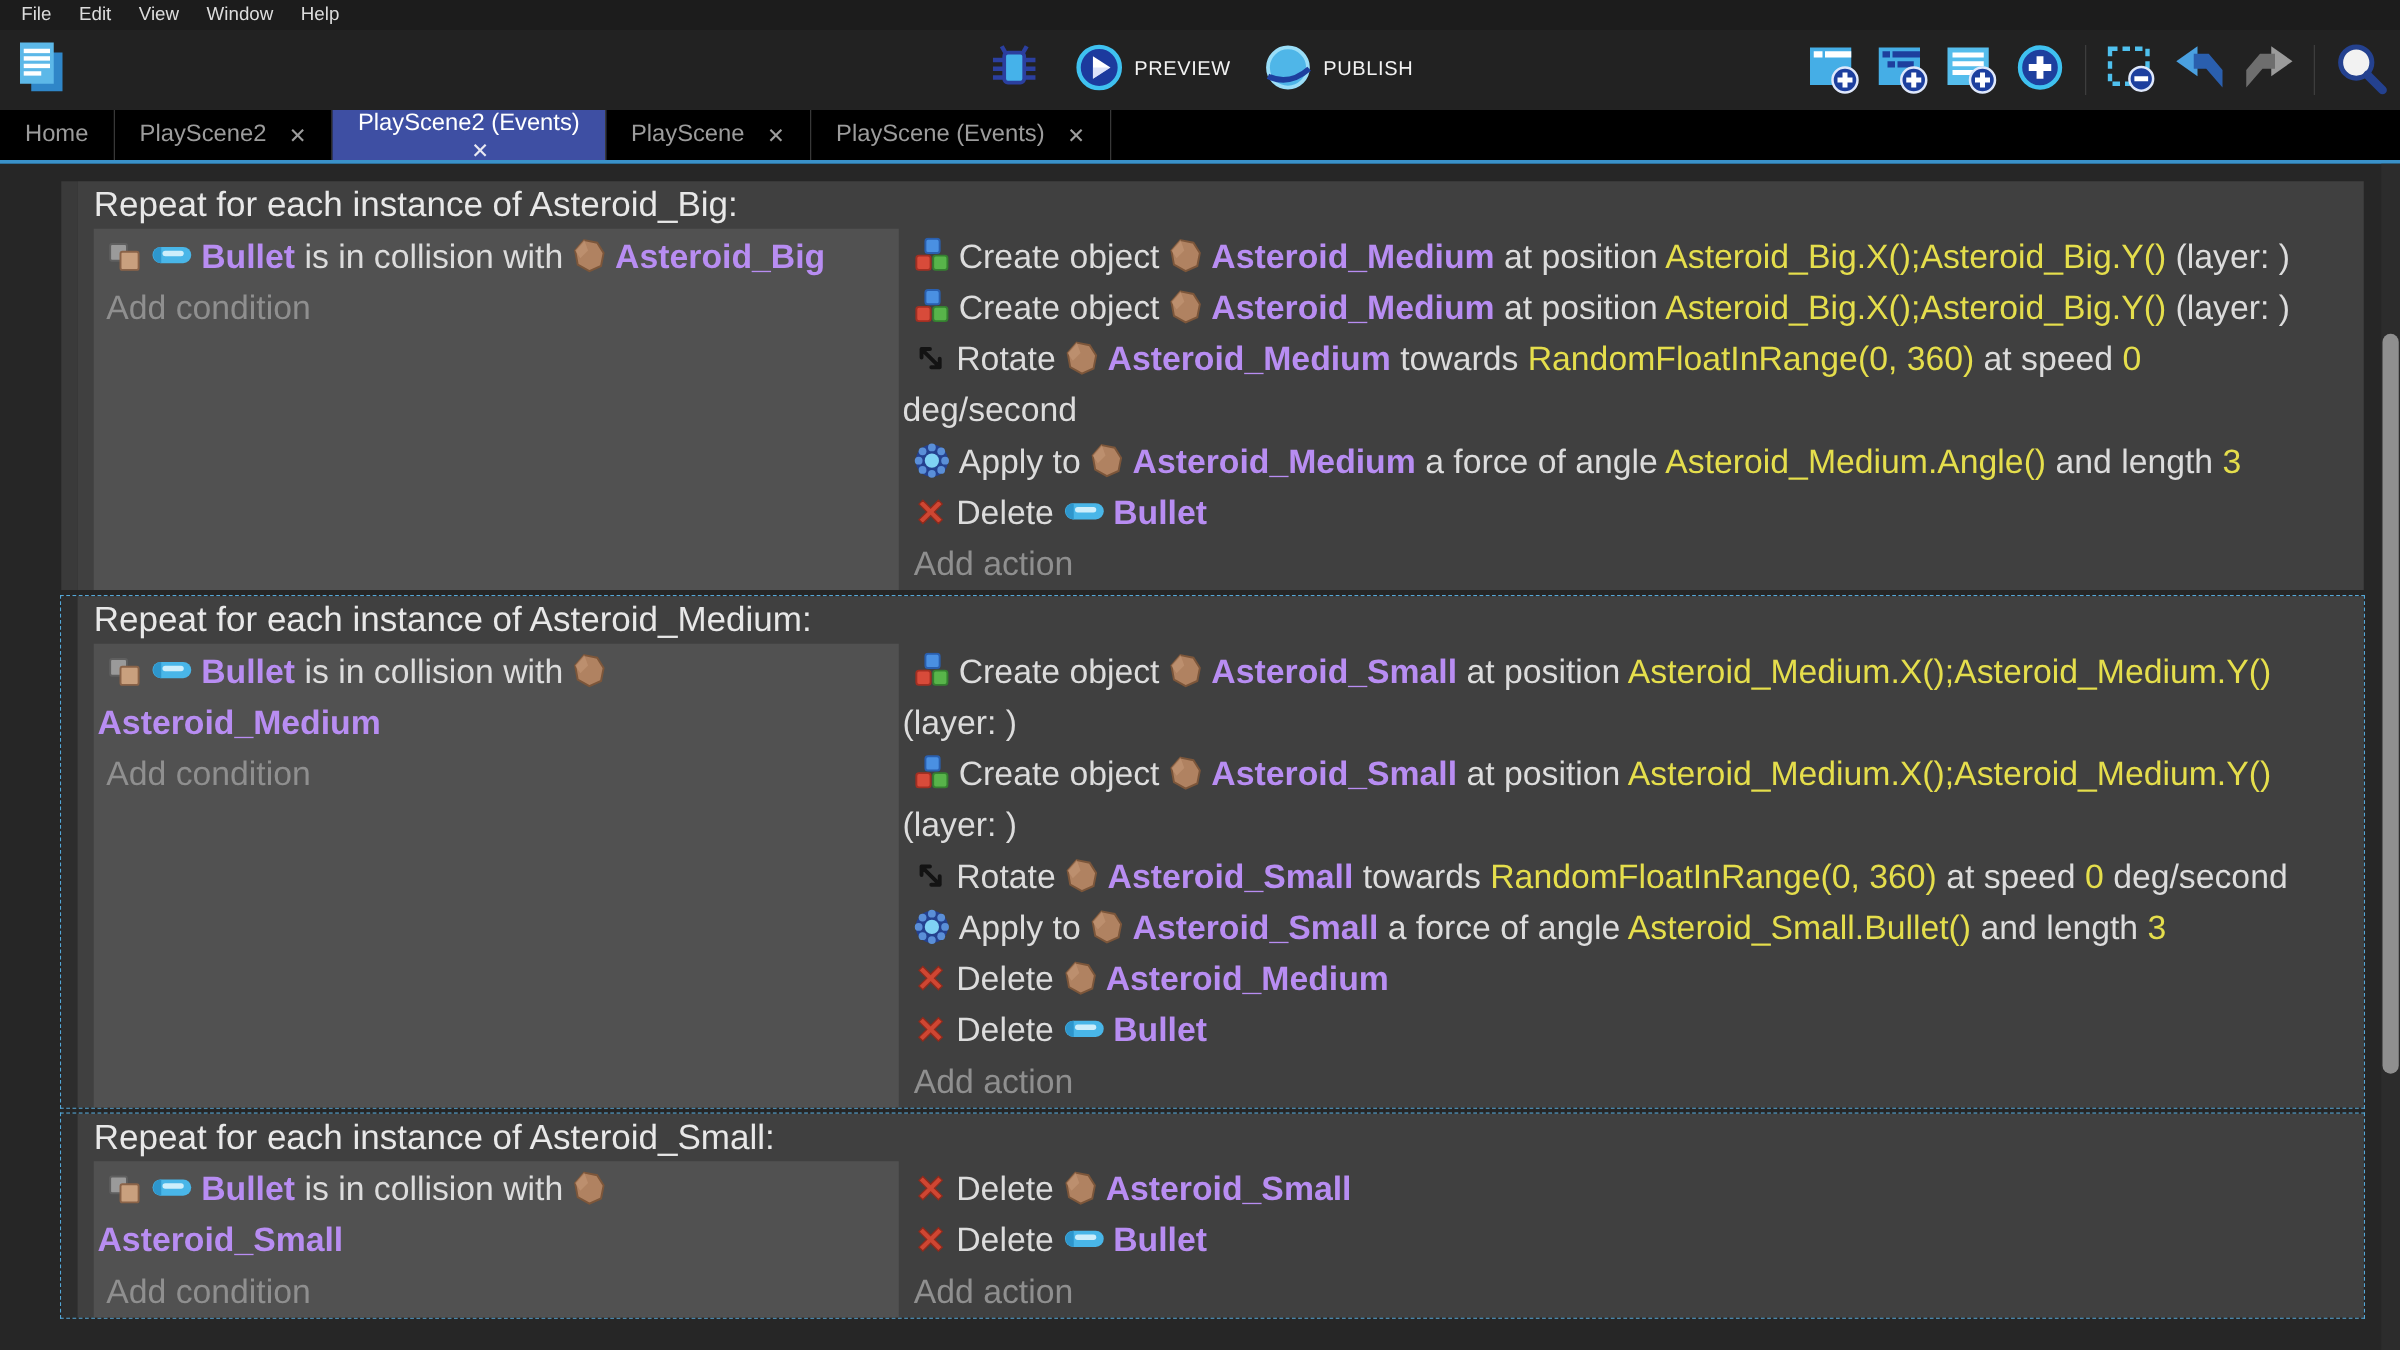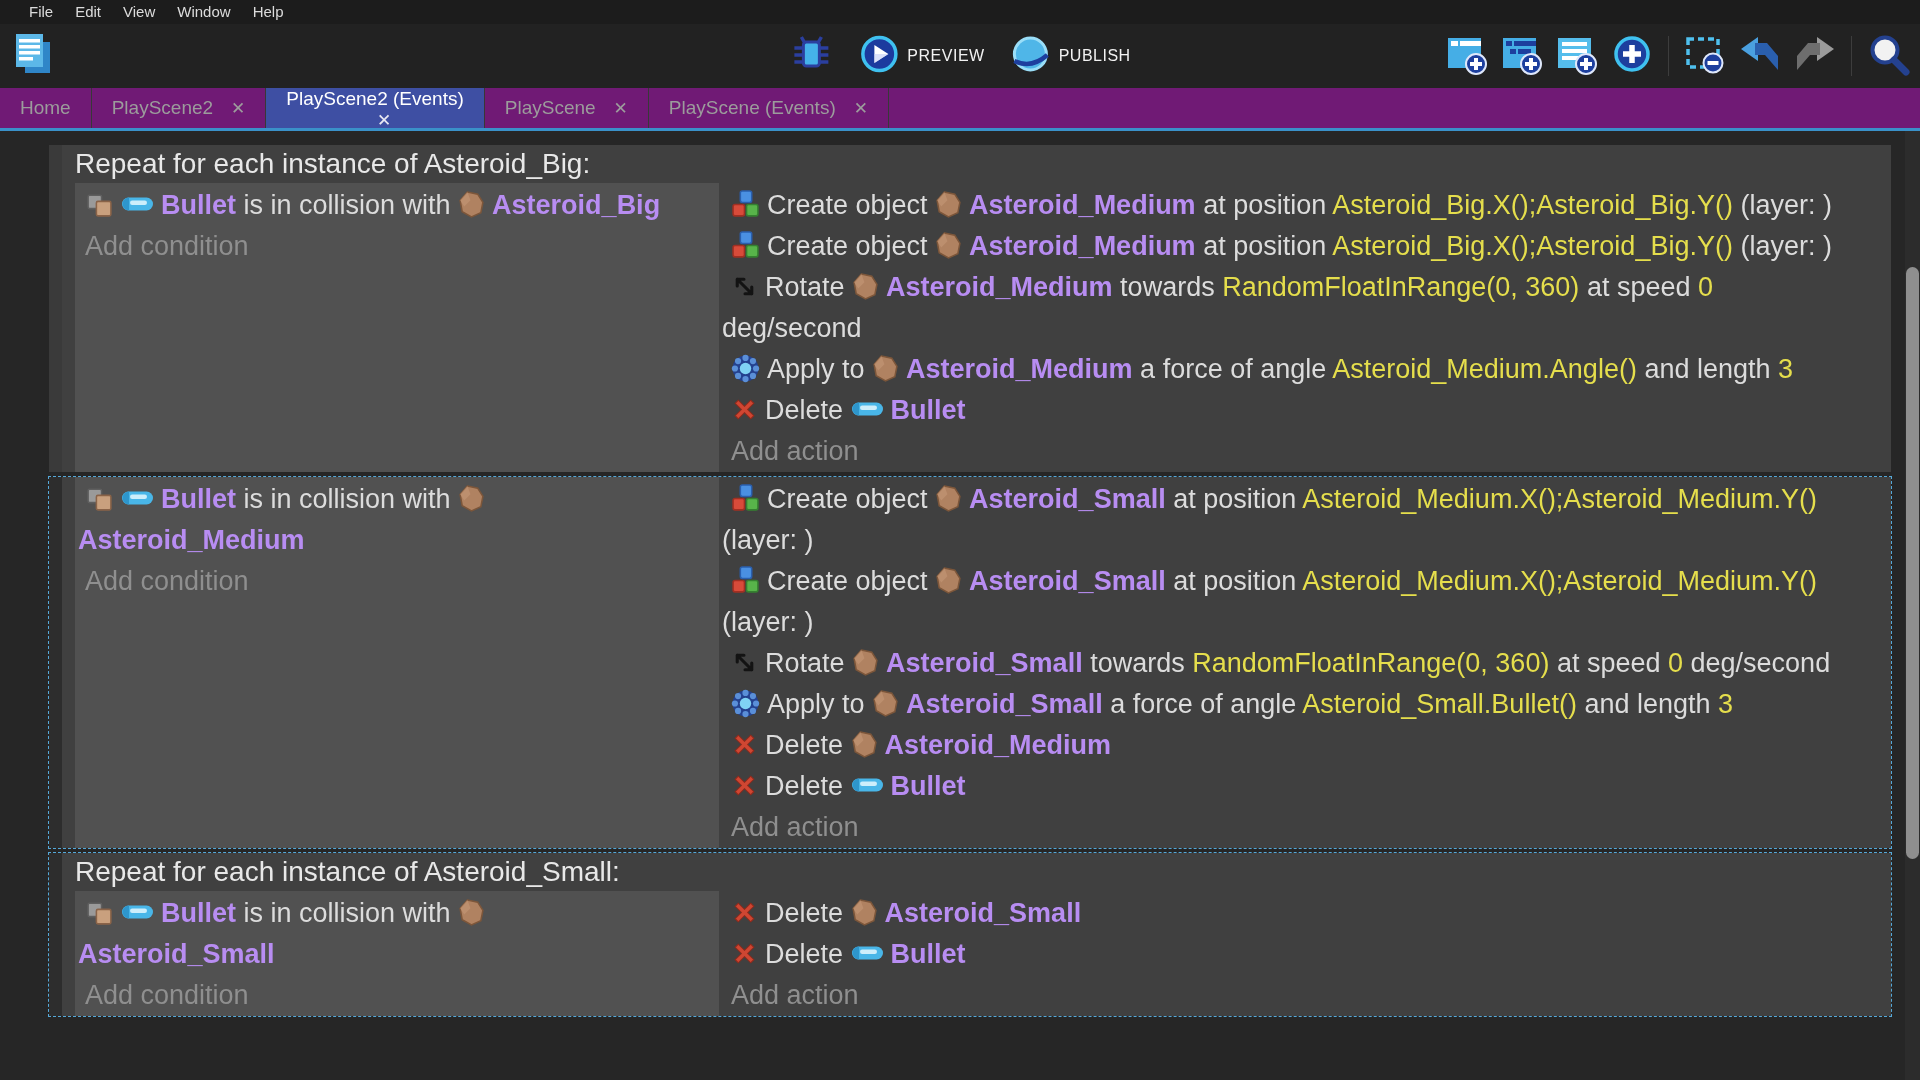--- a/index.html
+++ b/index.html
@@ -2,34 +2,34 @@
 <html><head>
 <meta charset="utf-8">
 <style>
   html,body { margin:0; padding:0; }
   body {
     width:1920px; height:1080px; overflow:hidden;
     background:#262626; font-family:"Liberation Sans", sans-serif;
     position:relative;
   }
   
-  .menubar { height:24px; background:#1c1c1c; display:flex; align-items:flex-end; padding-left:18px; }
+  .menubar { height:24px; background:#1c1c1c; display:flex; align-items:flex-end; padding-left:6px; }
   .menu-item { color:#dcdcdc; font-size:15px; line-height:24px; padding:0 11px; cursor:default; }
   
   .toolbar { height:64px; background:#222222; position:relative; display:flex; align-items:center; }
   .tb-left { margin-left:10px; display:flex; align-items:center; }
   .tb-center { position:absolute; left:50%; transform:translateX(-50%); display:flex; align-items:center; }
   .tb-right { position:absolute; right:10px; display:flex; align-items:center; gap:11px; }
   .tb-btn { display:flex; align-items:center; cursor:default; }
   .tb-label { color:#f2f2f2; font-size:16px; letter-spacing:.5px; margin-left:8px; }
   .tb-gap { width:26px; }
   .tb-sep { width:1px; height:40px; background:#3d3d3d; margin:0 3px; }
   .tb-icon { display:inline-block; }
   
-  .tabbar { height:40px; background:#701a75; display:flex; border-bottom:3px solid #3a91c9; }
+  .tabbar { height:40px; background:#000000; display:flex; border-bottom:3px solid #3a91c9; }
   .tab { display:flex; align-items:center; padding:0 20px; color:#9c9c9c; font-size:19px;
          border-right:1px solid #383838; cursor:default; white-space:nowrap; }
   .tab.active { background:#3e4fa3; color:#ffffff;flex-direction:column; }
   .tab-close { margin-left:18px; font-size:17px; color:#9c9c9c; }
   .tab.active .tab-close { color:#e9e9f2; }
   
   .events { padding:13px 0 0 48px; }
   .event { display:flex; width:1842px; margin-bottom:3px; border:1px solid transparent; }
   .event.selected { border:1px dashed #55a8d8; }
   .handle { width:13px; background:#3a3a3a; flex:none; }
@@ -267,20 +267,23 @@
                   </svg></span><span class="obj">Bullet</span></div>
             </div>
             <div class="add-row">Add action</div>
           </div>
         </div>
       </div>
     </div>
     <div class="event selected">
       <div class="handle"></div>
       <div class="event-main">
+        <div class="event-header">
+          <span>Repeat for each instance of Asteroid_Medium:</span>
+        </div>
         <div class="event-body">
           <div class="cond-col">
             <div>
               <div class="line"><span class="ic"><svg width="29" height="29" viewBox="0 0 28 28">
                     <rect x="3" y="5" width="13" height="13" rx="1.5" fill="#9a9a9a" stroke="#5f5f5f" stroke-width="1.5"></rect>
                     <rect x="11" y="11" width="14" height="14" rx="1.5" fill="#c9a07e" stroke="#8a6348" stroke-width="1.5"></rect>
                   </svg></span><span class="ic"><svg width="33" height="18" viewBox="0 0 33 18">
                     <rect x="1" y="2.5" width="31" height="13" rx="6.5" fill="#49b6e8"></rect>
                     <path d="M8 2.5 a6.5 6.5 0 0 0 0 13 z" fill="#2e96cc"></path>
                     <rect x="9" y="5.5" width="17" height="4.5" rx="2.2" fill="#cdeefb"></rect>

